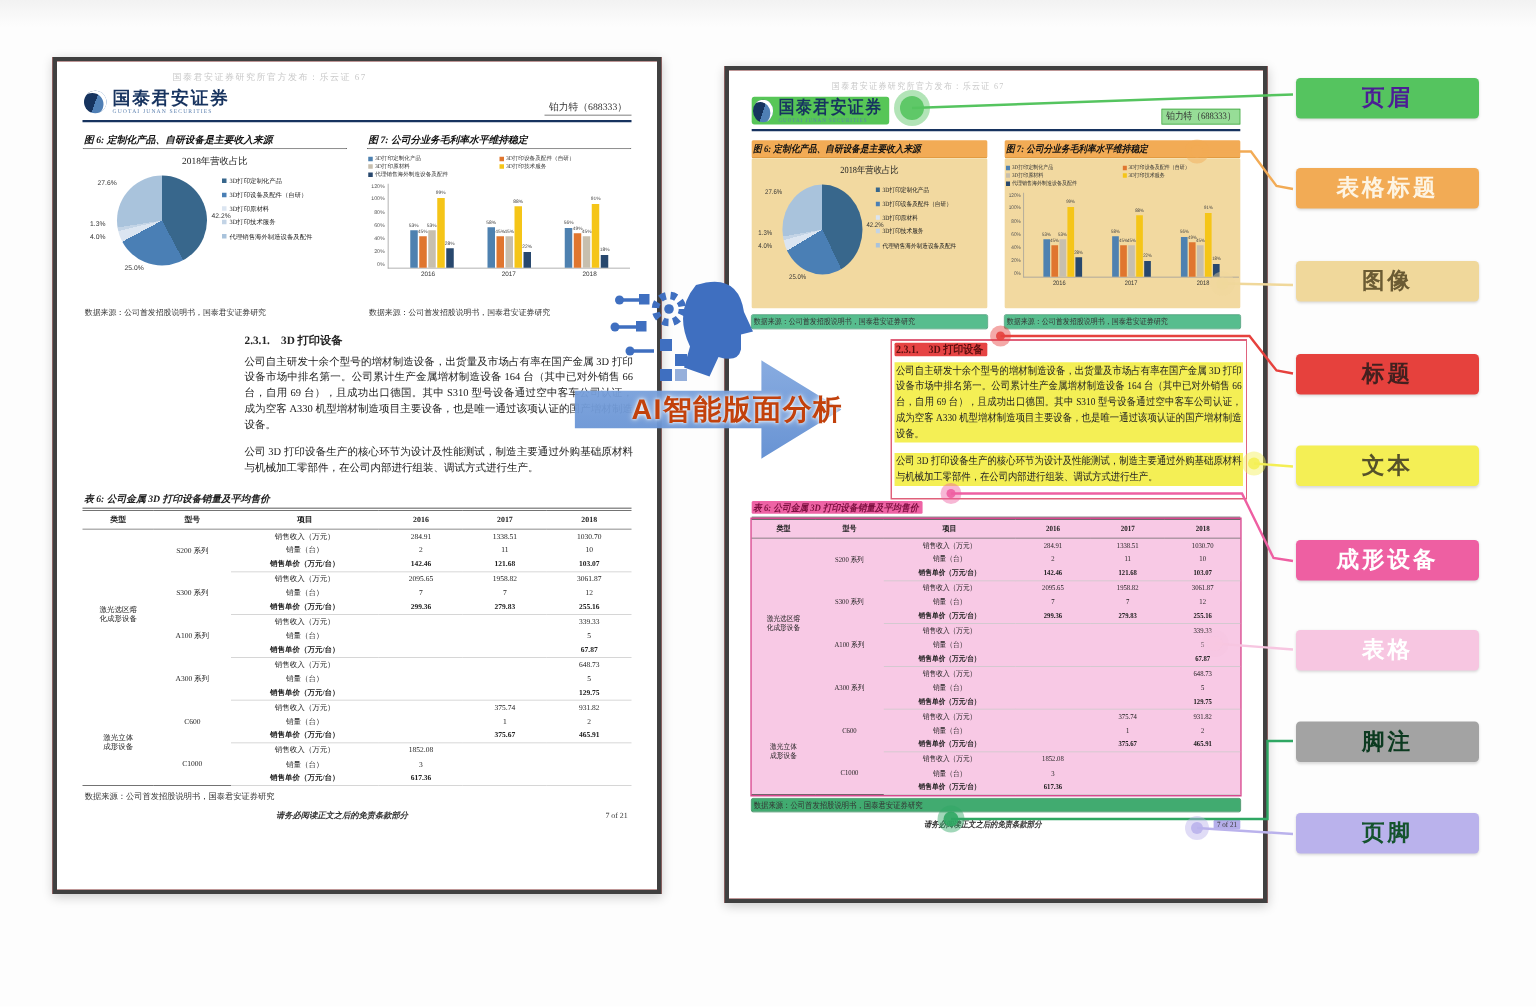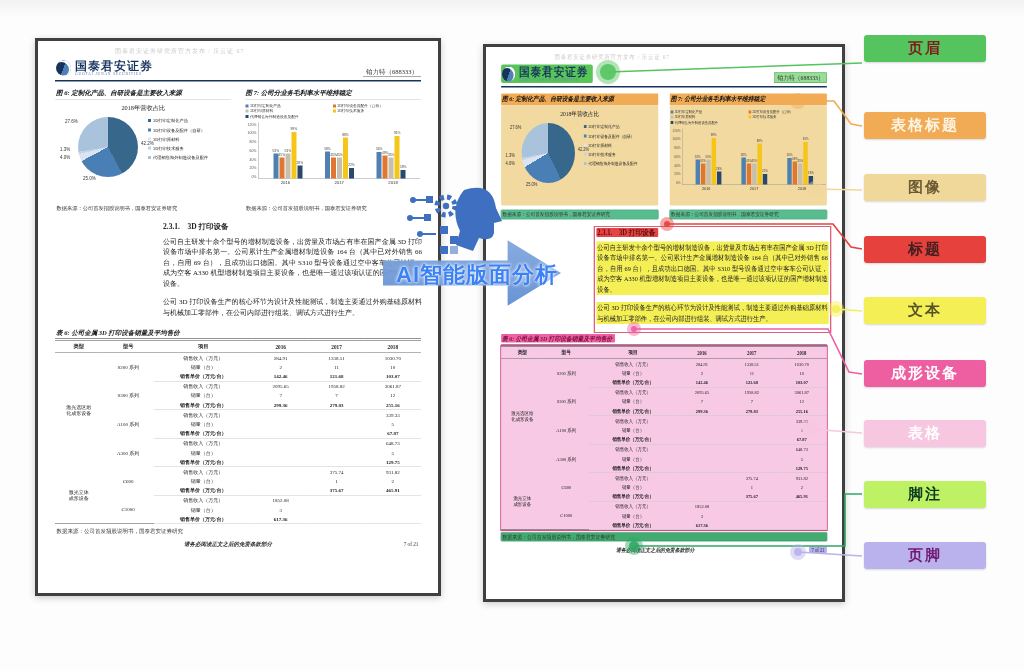--- a/index.html
+++ b/index.html
@@ -92,22 +92,22 @@
   .annotated .para{background:#f4ef55;}
   .annotated .tbl-title-inner{background:#ee63a5;color:#7d1040;}
   .annotated .tbl-wrap{background:#f8c9e5;box-shadow:0 0 0 2px #d8488f;}
   .annotated .tbl-foot{background:#41ab70;outline:1.5px solid #1d7a47;}
   .annotated .pagenum{background:#b5aeea;}
 
   
   #big-arrow{position:absolute;left:383px;top:234px;width:178px;height:78px;z-index:3;
      background:linear-gradient(180deg,#85aae0,#5d8bd0);
      clip-path:polygon(0 34%,70% 34%,70% 8%,100% 50%,70% 92%,70% 66%,0 66%);opacity:.95;}
-  #arrow-label{position:absolute;left:392px;top:260px;width:170px;z-index:4;text-align:center;
-     font-size:22px;font-weight:bold;color:#3b82f6;letter-spacing:1px;
+  #arrow-label{position:absolute;left:392px;top:260px;width:170px;z-index:4;text-align:right;
+     font-size:19px;font-weight:bold;color:#c2410c;letter-spacing:1px;
      text-shadow:0 0 4px #fff,0 0 2px #fff;}
   #ai-icon{position:absolute;left:406px;top:184px;width:100px;height:74px;z-index:3;}
 
   
   #connector-svg{position:absolute;left:0;top:0;z-index:2;pointer-events:none;}
   .legend-label{position:absolute;left:864px;width:122px;height:27px;z-index:4;border-radius:3px;
      display:flex;align-items:center;justify-content:center;font-size:15px;font-weight:bold;
      box-shadow:0 1px 2px rgba(0,0,0,.15);letter-spacing:2px;}
 </style>
 </head>
@@ -807,22 +807,22 @@
     <circle cx="810" cy="429" r="9" fill="#f7c6e1" opacity="0.45"></circle>
     <circle cx="810" cy="429" r="5" fill="#f7c6e1" opacity="0.9"></circle>
     <polyline points="634,546 845,546 845,494 862,494" fill="none" stroke="#2fa763" stroke-width="1.6"></polyline>
     <circle cx="634" cy="546" r="9" fill="#2fa763" opacity="0.45"></circle>
     <circle cx="634" cy="546" r="5" fill="#2fa763" opacity="0.9"></circle>
     <polyline points="798,552 862,556" fill="none" stroke="#bab2ec" stroke-width="1.6"></polyline>
     <circle cx="798" cy="552" r="8" fill="#bab2ec" opacity="0.45"></circle>
     <circle cx="798" cy="552" r="4" fill="#bab2ec" opacity="0.9"></circle>
   </svg>
 <div id="labels-mount">
-    <div class="legend-label" style="top: 35px; background: rgb(85, 196, 95); color: #7f1d1d; font-family: Liberation Serif, serif;">页眉</div>
+    <div class="legend-label" style="top: 52px; background: rgb(85, 196, 95); color: #4c1d95; font-family: Liberation Serif, serif;">页眉</div>
     <div class="legend-label" style="top: 112px; background: rgb(242, 171, 85); color: rgb(253, 244, 227);">表格标题</div>
     <div class="legend-label" style="top: 174px; background: rgb(240, 216, 155); color: rgb(107, 91, 51);">图像</div>
     <div class="legend-label" style="top: 236px; background: rgb(230, 65, 61); color: rgb(67, 32, 31);">标题</div>
     <div class="legend-label" style="top: 297px; background: rgb(244, 239, 85); color: rgb(85, 81, 42);">文本</div>
     <div class="legend-label" style="top: 360px; background: rgb(238, 95, 162); color: rgb(255, 255, 255);">成形设备</div>
     <div class="legend-label" style="top: 420px; background: rgb(247, 198, 225); color: rgb(255, 255, 255);">表格</div>
-    <div class="legend-label" style="top: 481px; background: #bef264; color: rgb(12, 58, 32);">脚注</div>
-    <div class="legend-label" style="top: 542px; background: rgb(186, 178, 236); color: #701a75; font-family: Liberation Mono, monospace;">页脚</div>
+    <div class="legend-label" style="top: 481px; background: #a3a3a3; color: rgb(12, 58, 32);">脚注</div>
+    <div class="legend-label" style="top: 542px; background: rgb(186, 178, 236); color: #14532d; font-family: Liberation Mono, monospace;">页脚</div>
   </div>
 
 </body></html>

